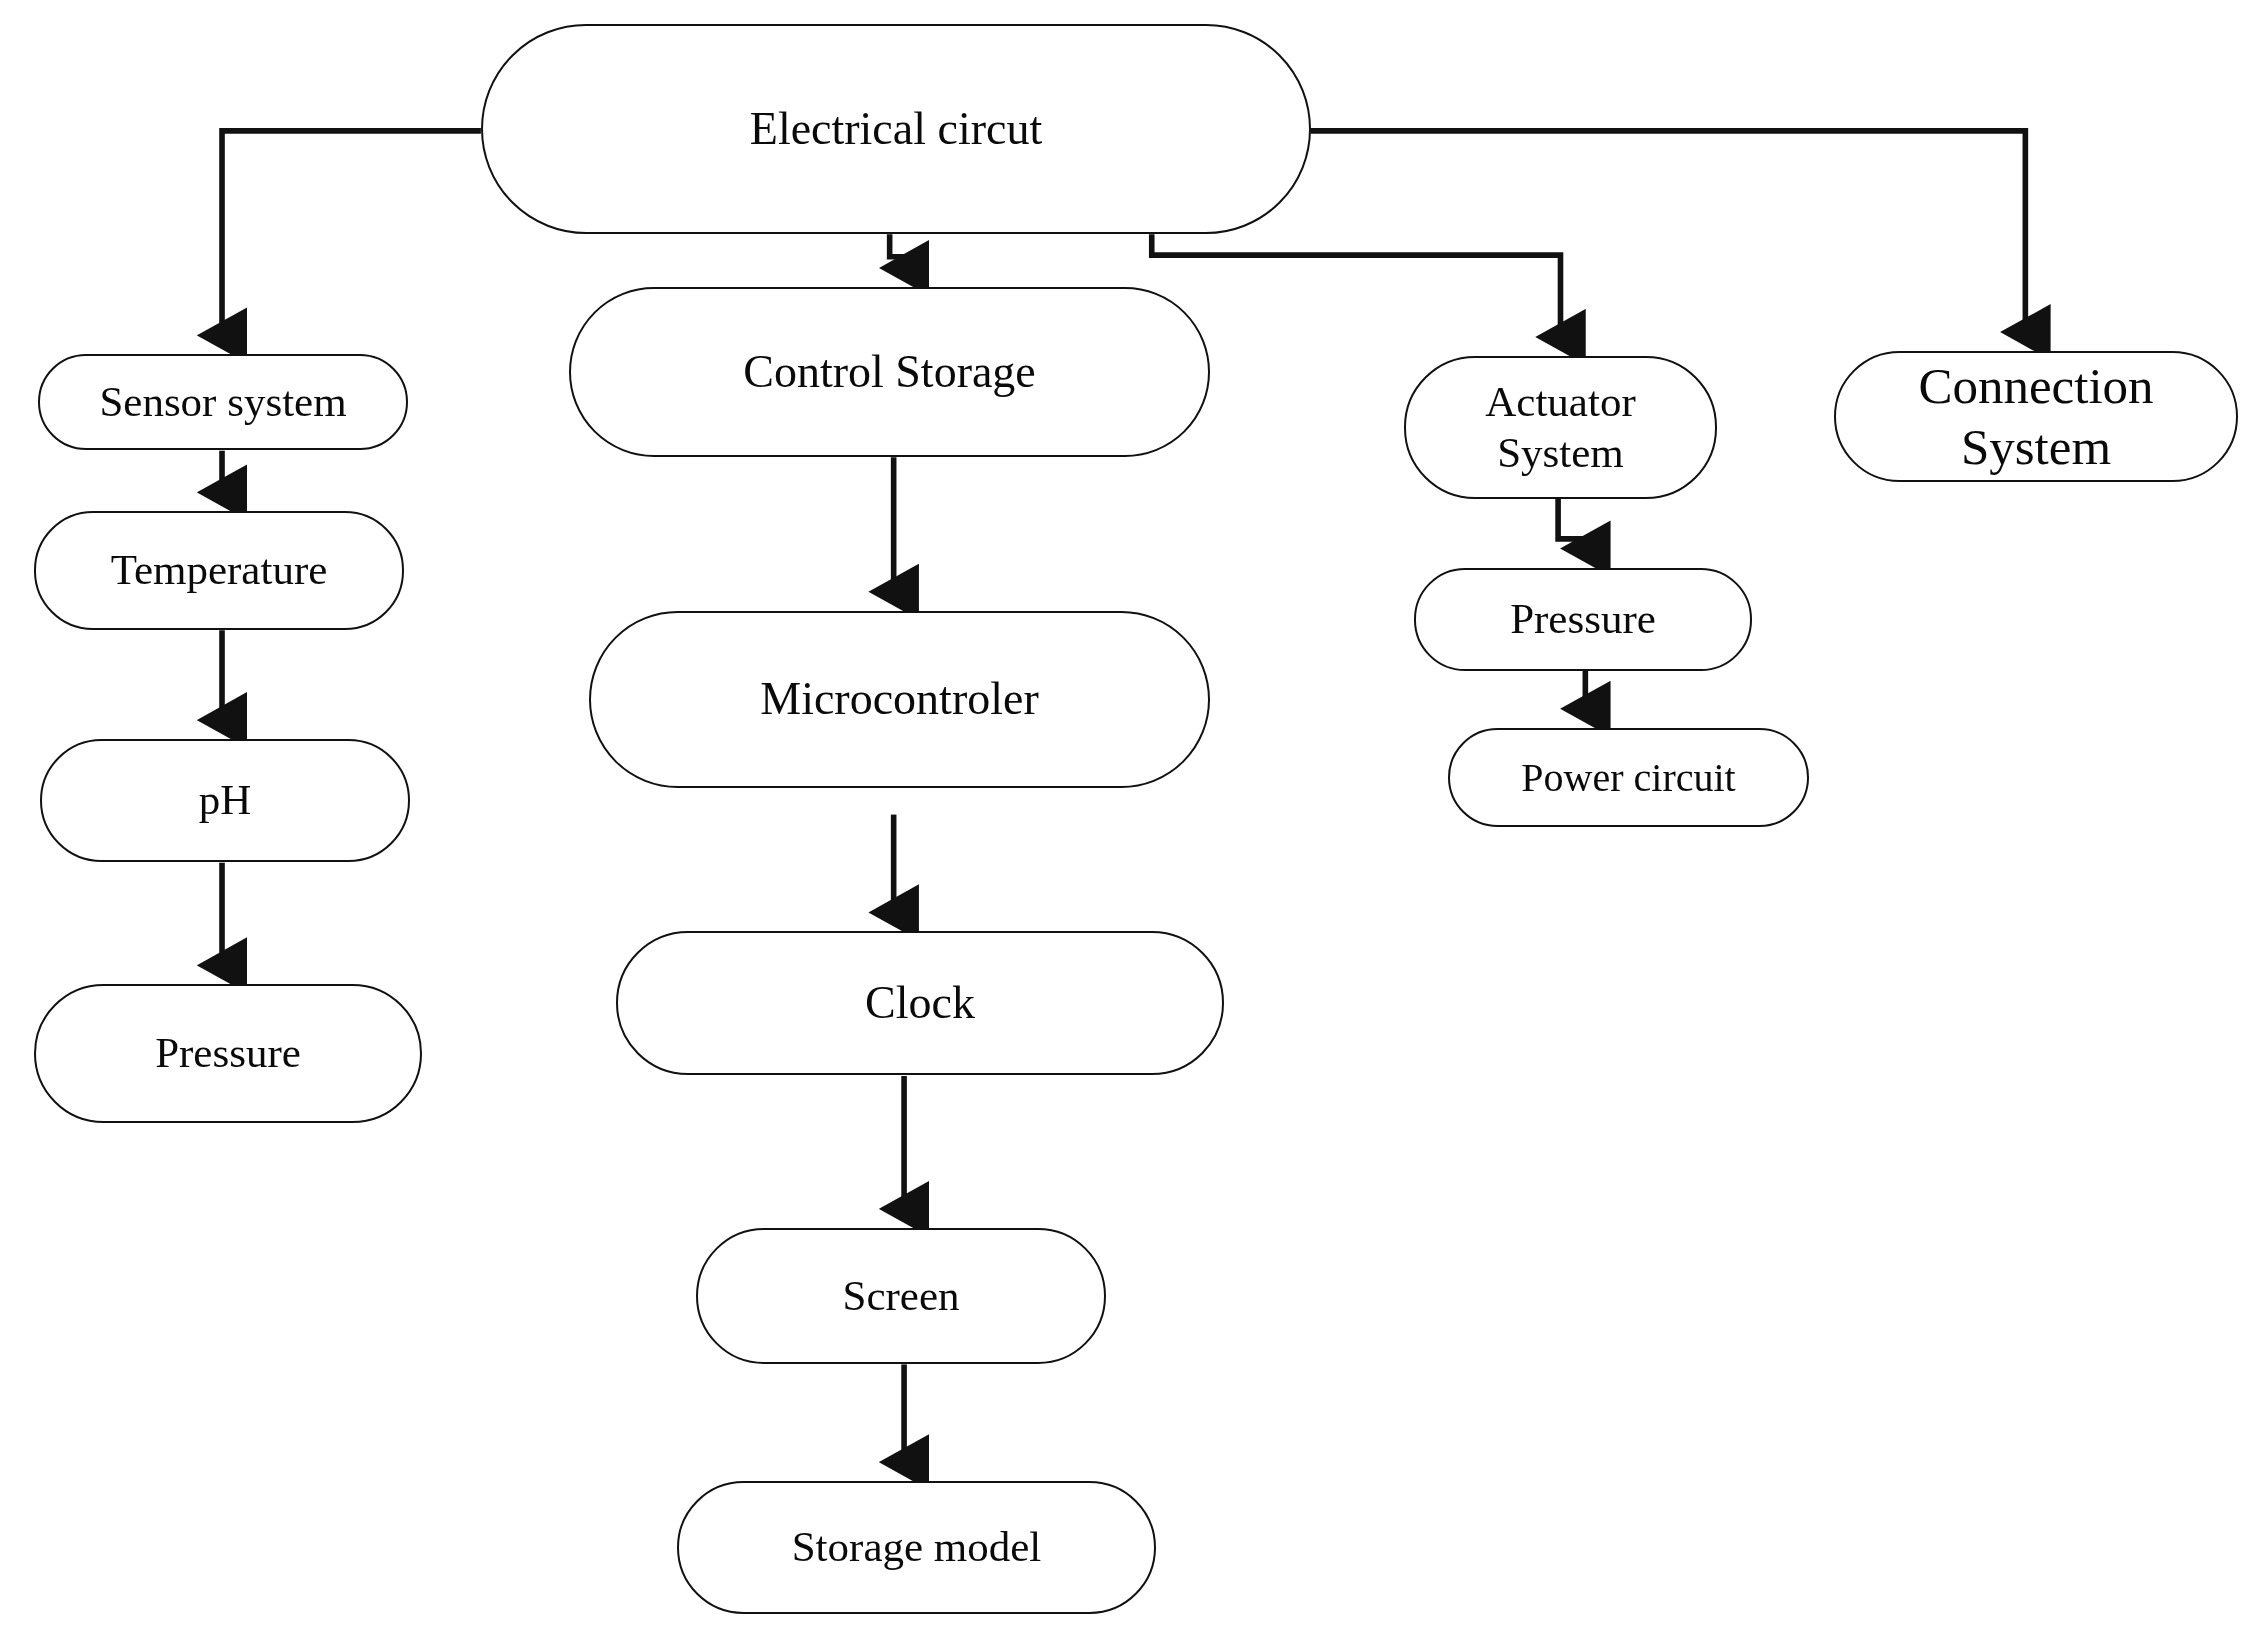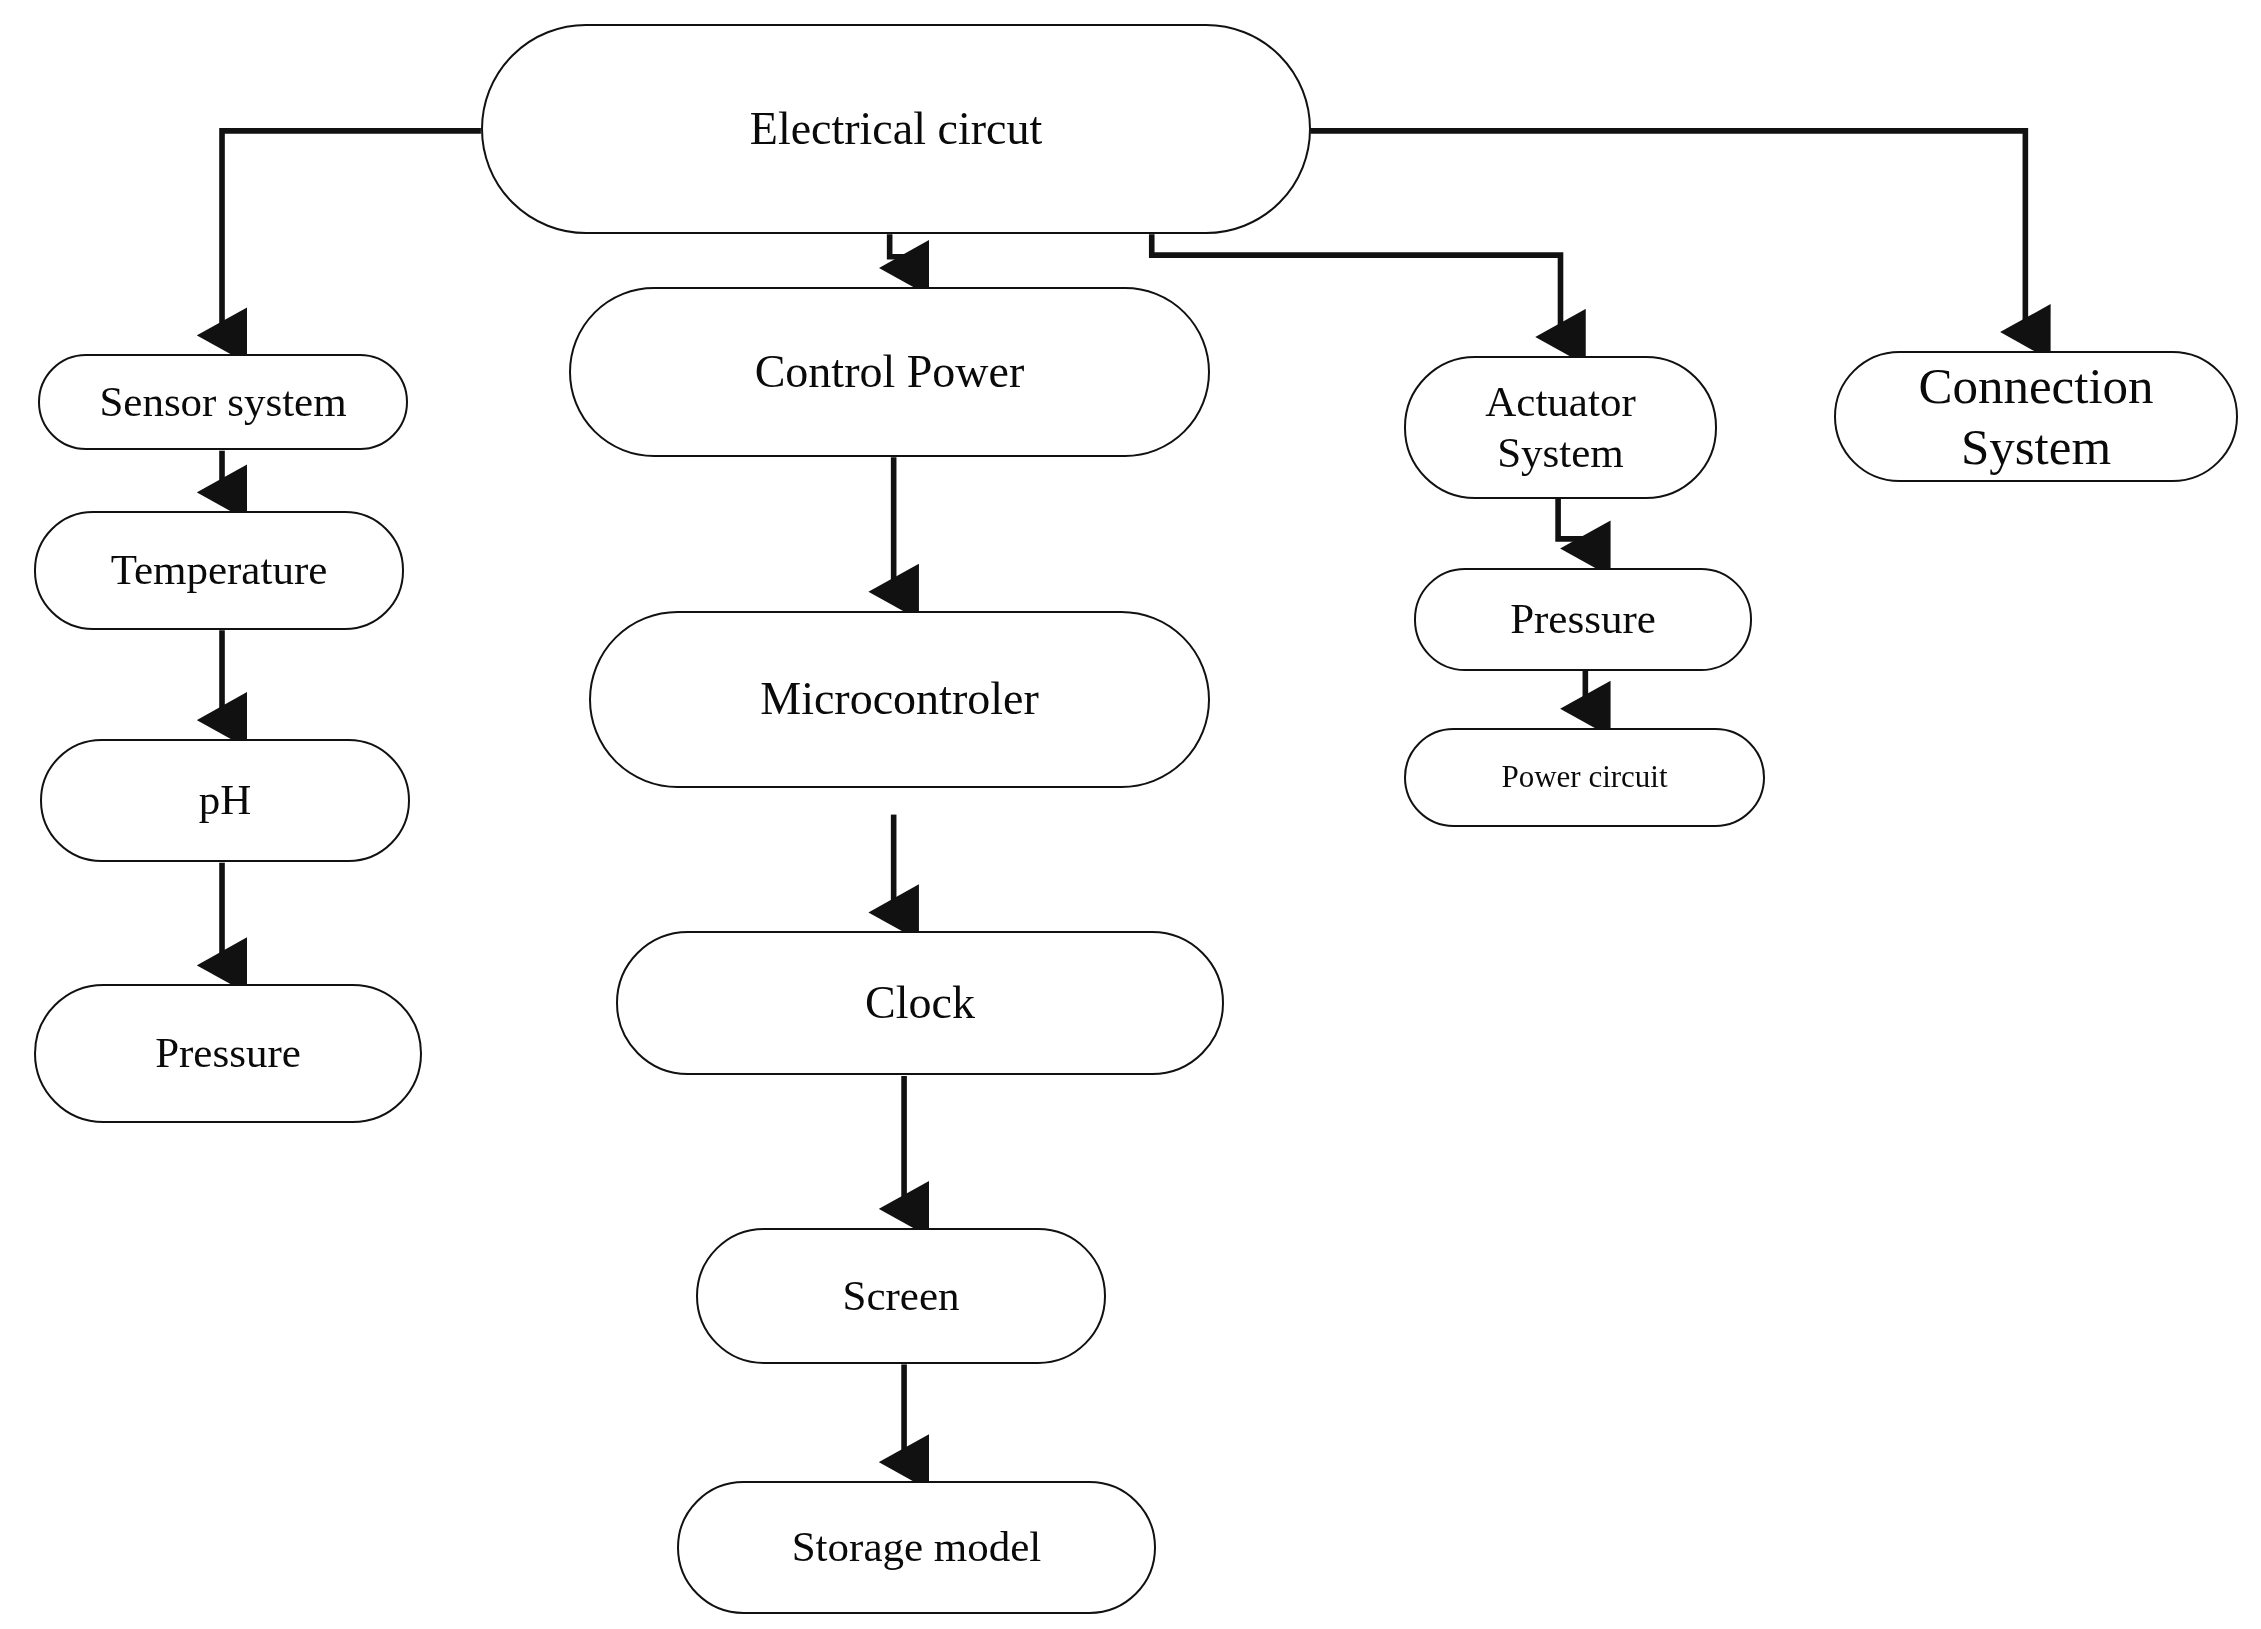--- a/index.html
+++ b/index.html
@@ -52,21 +52,21 @@
   #node-pressure          { left: 34px;   top: 984px; width: 388px;  height: 139px; border-radius: 70px;  font-size: 43px; }
 
   #node-control-system    { left: 569px;  top: 287px;  width: 641px;  height: 170px; border-radius: 85px; font-size: 46px; }
   #node-microcontroler    { left: 589px;  top: 611px;  width: 621px;  height: 177px; border-radius: 102px; font-size: 46px; }
   #node-clock             { left: 616px;  top: 931px; width: 608px;  height: 144px; border-radius: 72px;  font-size: 46px; }
   #node-screen            { left: 696px;  top: 1228px; width: 410px;  height: 136px; border-radius: 68px;  font-size: 43px; }
   #node-storage-model     { left: 677px;  top: 1481px; width: 479px;  height: 133px; border-radius: 67px;  font-size: 43px; }
 
   #node-actuator-system   { left: 1404px; top: 356px;  width: 313px;  height: 143px; border-radius: 71px;  font-size: 43px; }
   #node-resistors         { left: 1414px; top: 568px;  width: 338px;  height: 103px; border-radius: 51px;  font-size: 43px; }
-  #node-power-circuit     { left: 1404px; top: 728px;  width: 361px;  height: 99px; border-radius: 50px;  font-size: 31px; }
+  #node-power-circuit     { left: 1448px; top: 728px;  width: 361px;  height: 99px; border-radius: 50px;  font-size: 40px; }
 
   #node-connection-system { left: 1834px; top: 351px;  width: 404px;  height: 131px; border-radius: 66px;  font-size: 51px; }
 </style>
 </head>
 <body>
 
 <div id="diagram-root">
 
   <svg id="edge-layer" viewBox="0 0 2821 2033">
     <defs>
@@ -114,21 +114,21 @@
 
   <div class="node" id="node-ph">
     <span class="node-label">pH</span>
   </div>
 
   <div class="node" id="node-pressure">
     <span class="node-label">Pressure</span>
   </div>
 
   <div class="node" id="node-control-system">
-    <span class="node-label">Control Power</span>
+    <span class="node-label">Control Storage</span>
   </div>
 
   <div class="node" id="node-microcontroler">
     <span class="node-label">Microcontroler</span>
   </div>
 
   <div class="node" id="node-clock">
     <span class="node-label">Clock</span>
   </div>
 

